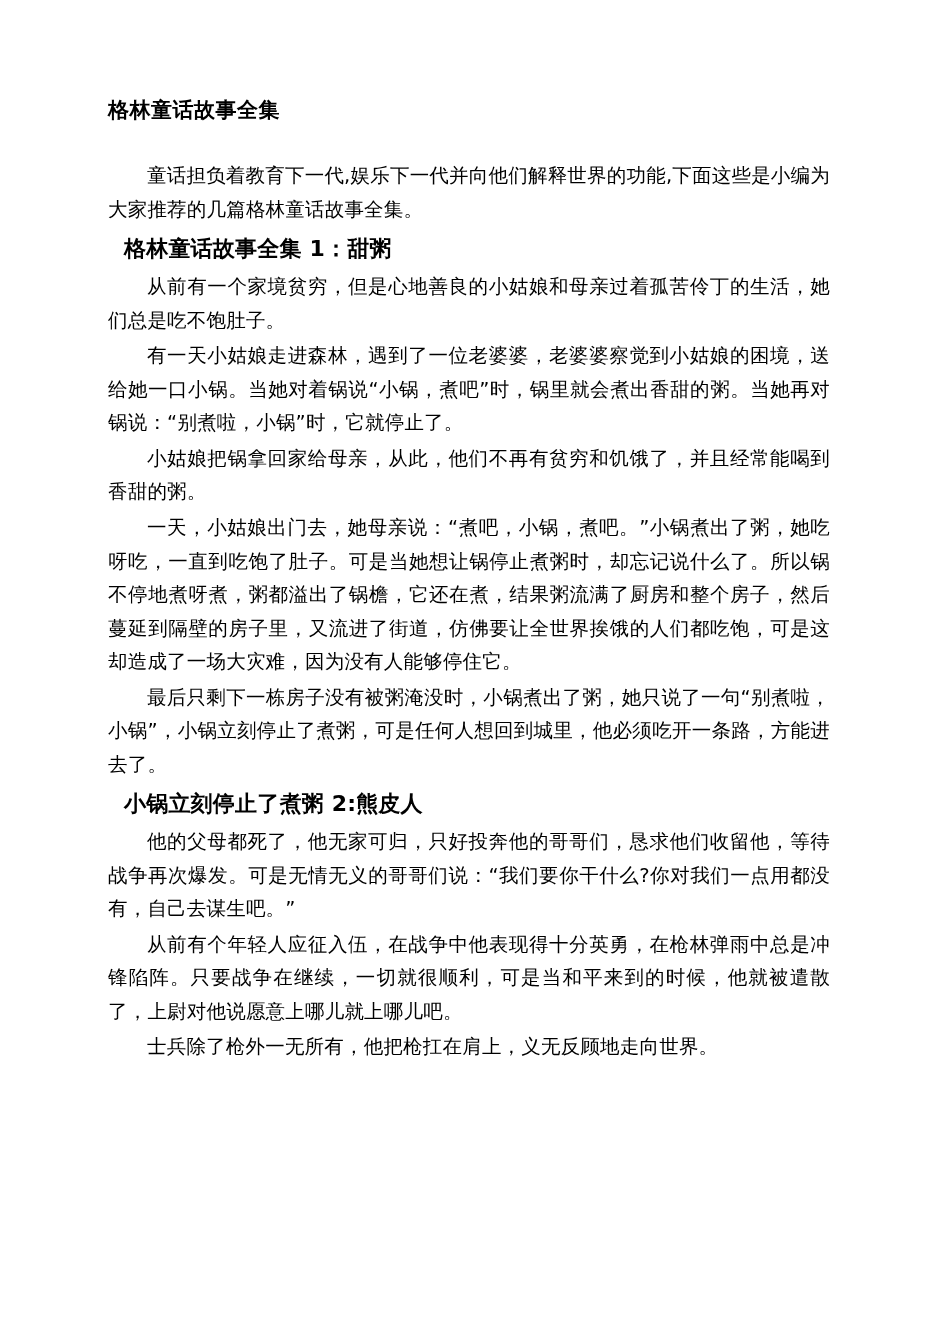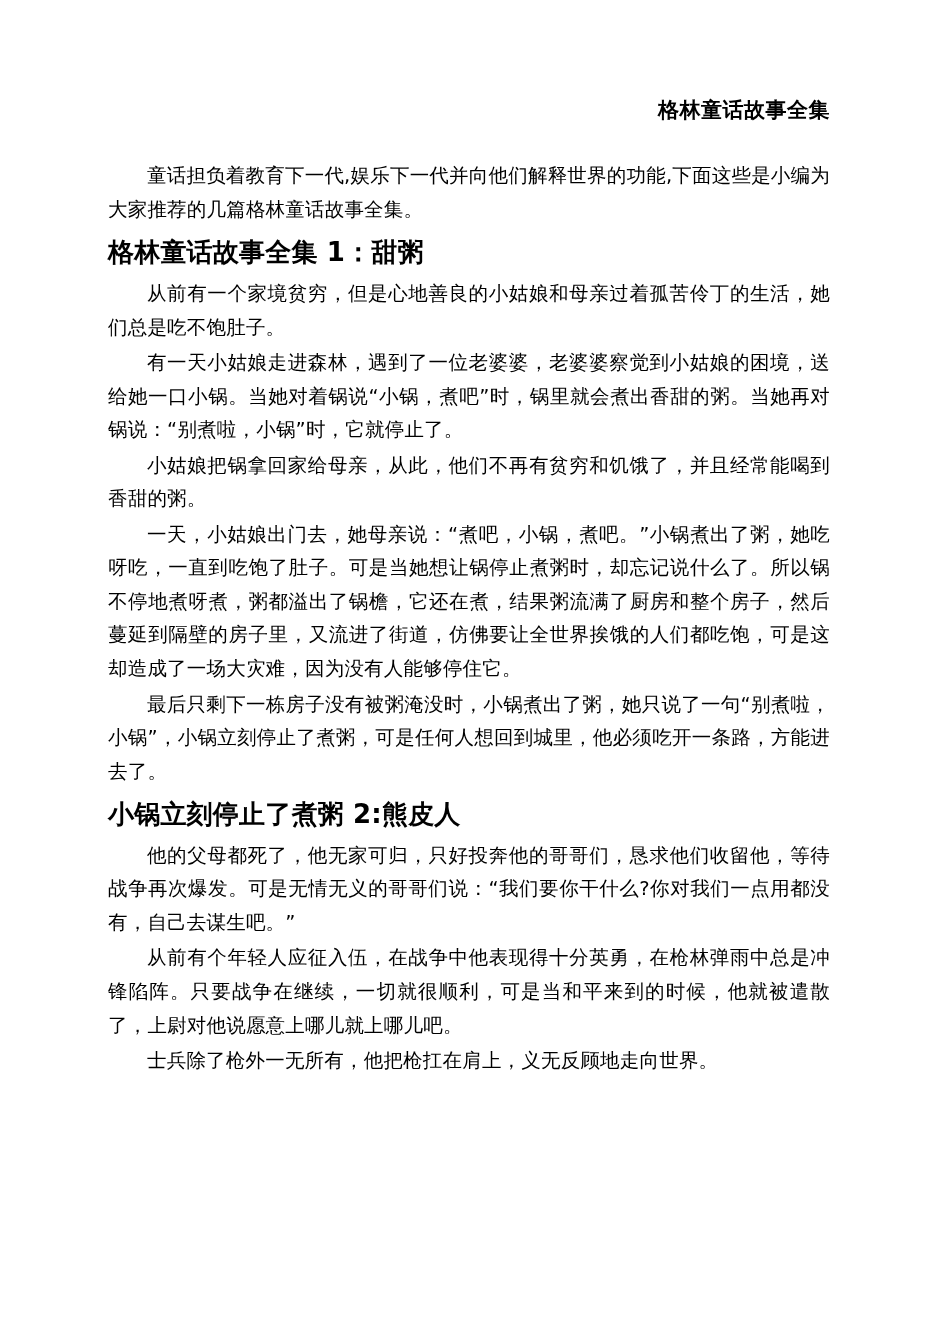--- a/index.html
+++ b/index.html
@@ -15,41 +15,41 @@
     overflow: hidden;
   }
   .page {
     width: 950px;
     height: 1344px;
     box-sizing: border-box;
     padding: 96px 120px 40px 108px;
     position: relative;
   }
   .doc-title {
-    text-align: right;
+    text-align: left;
     font-size: 21px;
     font-weight: bold;
     letter-spacing: 0.5px;
     margin: 0 0 34px 0;
     line-height: 1.4;
   }
   .para {
     font-size: 19.5px;
     line-height: 1.72;
     margin: 0 0 2px 0;
     text-align: justify;
     text-justify: inter-ideograph;
     text-indent: 2em;
     letter-spacing: 0.2px;
   }
   .heading {
-    font-size: 26px;
+    font-size: 22px;
     font-weight: bold;
     line-height: 1.72;
-    margin: 4px 0 2px 0;
+    margin: 4px 0 2px 16px;
     text-indent: 0;
     letter-spacing: 0.2px;
   }
 </style>
 </head>
 <body>
 
 <div class="page">
   <h1 class="doc-title">格林童话故事全集</h1>
 

